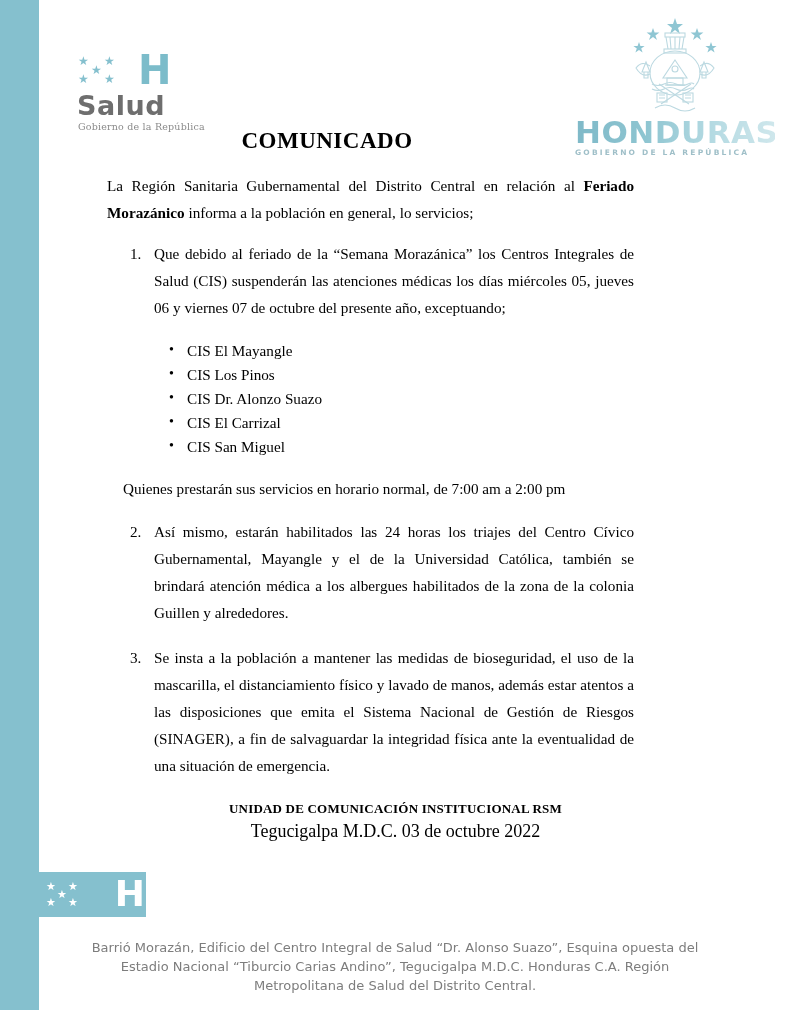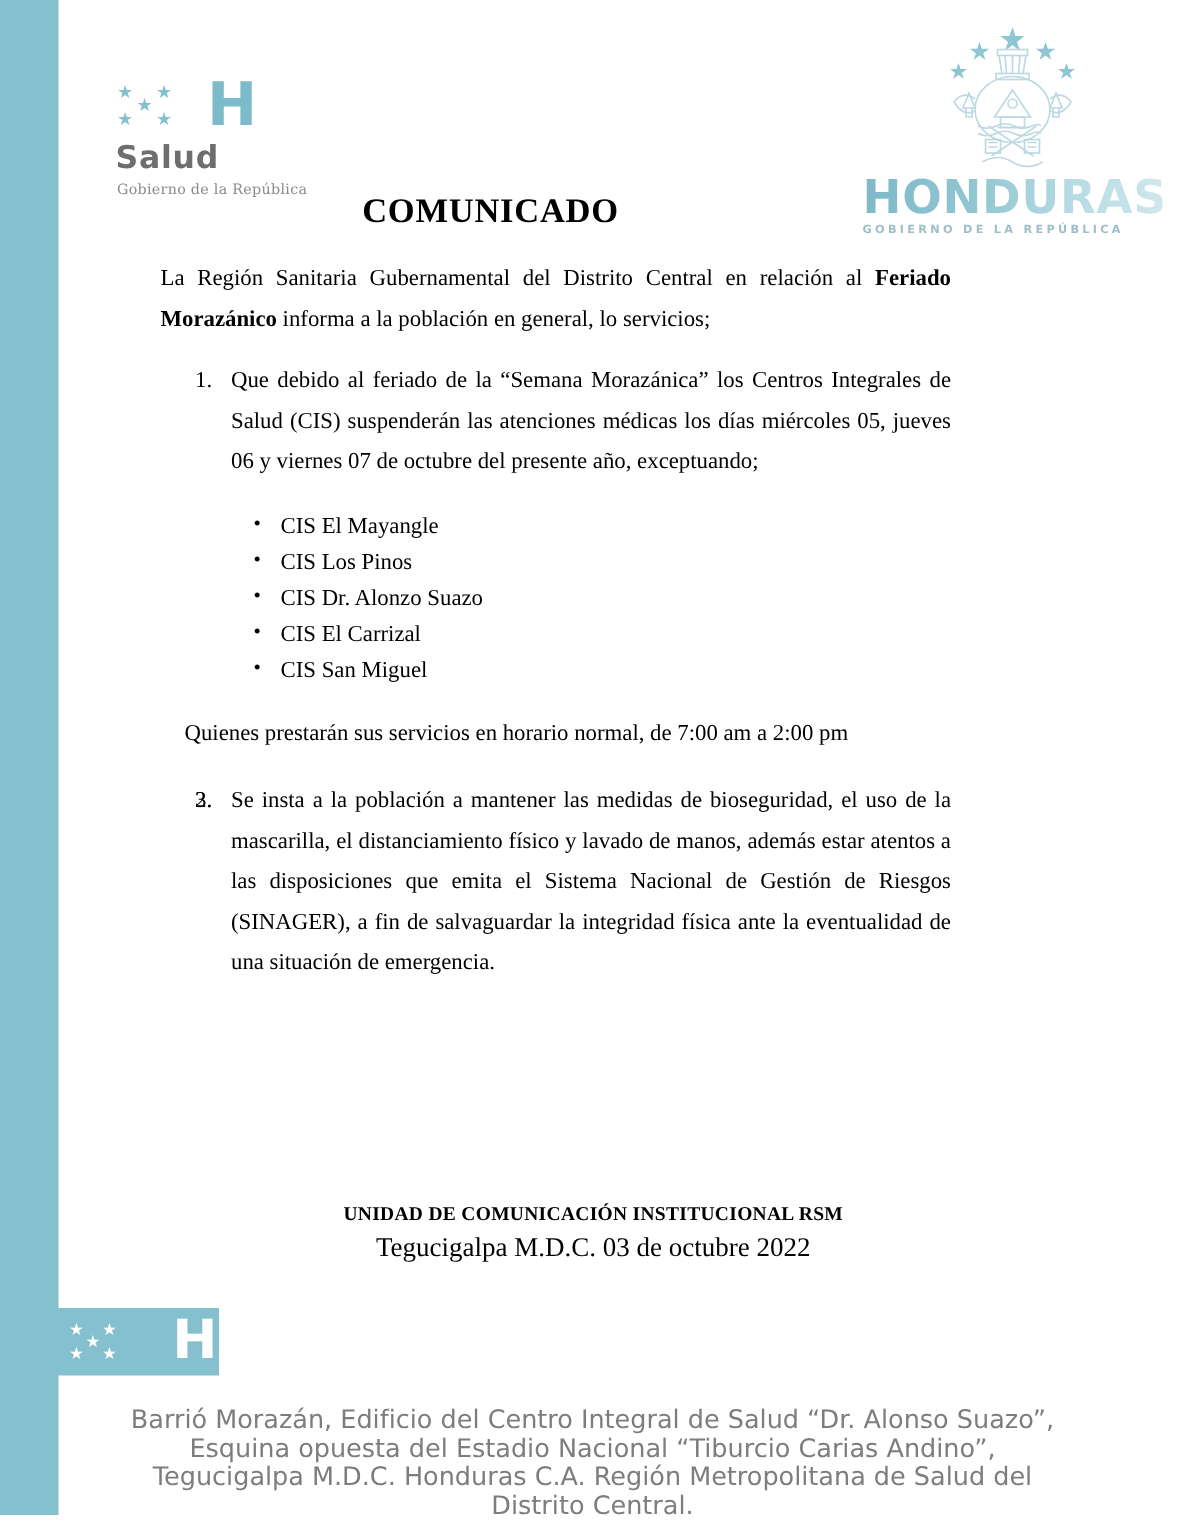--- a/index.html
+++ b/index.html
@@ -108,21 +108,21 @@
     font-size: 40px;
     line-height: 40px;
     color: #7cbcca;
     letter-spacing: -2px;
   }
   .salud-logo .word {
     position: absolute;
     left: 1px;
     top: 40px;
     font-family: "DejaVu Sans", sans-serif;
-    font-size: 21px;
+    font-size: 27px;
     line-height: 27px;
     font-weight: bold;
     color: #6e6e6e;
     letter-spacing: 0.5px;
   }
   .salud-logo .sub {
     position: absolute;
     left: 2px;
     top: 70px;
     font-family: "DejaVu Serif", serif;
@@ -257,21 +257,21 @@
   }
 
   
   .addr {
     position: absolute;
     left: 85px;
     top: 938px;
     width: 620px;
     text-align: center;
     font-family: "DejaVu Sans", sans-serif;
-    font-size: 17px;
+    font-size: 13px;
     line-height: 19px;
     color: #7d7d7d;
   }
 </style>
 </head>
 <body>
 
 <div id="page">
 
   <div class="bar-left"></div>
@@ -380,20 +380,21 @@
         <span class="dot">•</span>
         <span>CIS San Miguel</span>
       </li>
     </ul>
 
     <p class="plain schedule">Quienes prestarán sus servicios en horario normal, de 7:00 am a 2:00 pm</p>
 
     <ol class="numlist">
       <li>
         <span class="num">2.</span>
+        <span>Así mismo, estarán habilitados las 24 horas los triajes del Centro Cívico Gubernamental, Mayangle y el de la Universidad Católica, también se brindará atención médica a los albergues habilitados de la zona de la colonia Guillen y alrededores.</span>
       </li>
       <li>
         <span class="num">3.</span>
         <span>Se insta a la población a mantener las medidas de bioseguridad, el uso de la mascarilla, el distanciamiento físico y lavado de manos, además estar atentos a las disposiciones que emita el Sistema Nacional de Gestión de Riesgos (SINAGER), a fin de salvaguardar la integridad física ante la eventualidad de una situación de emergencia.</span>
       </li>
     </ol>
 
   </div>
 
   <div class="sign">

